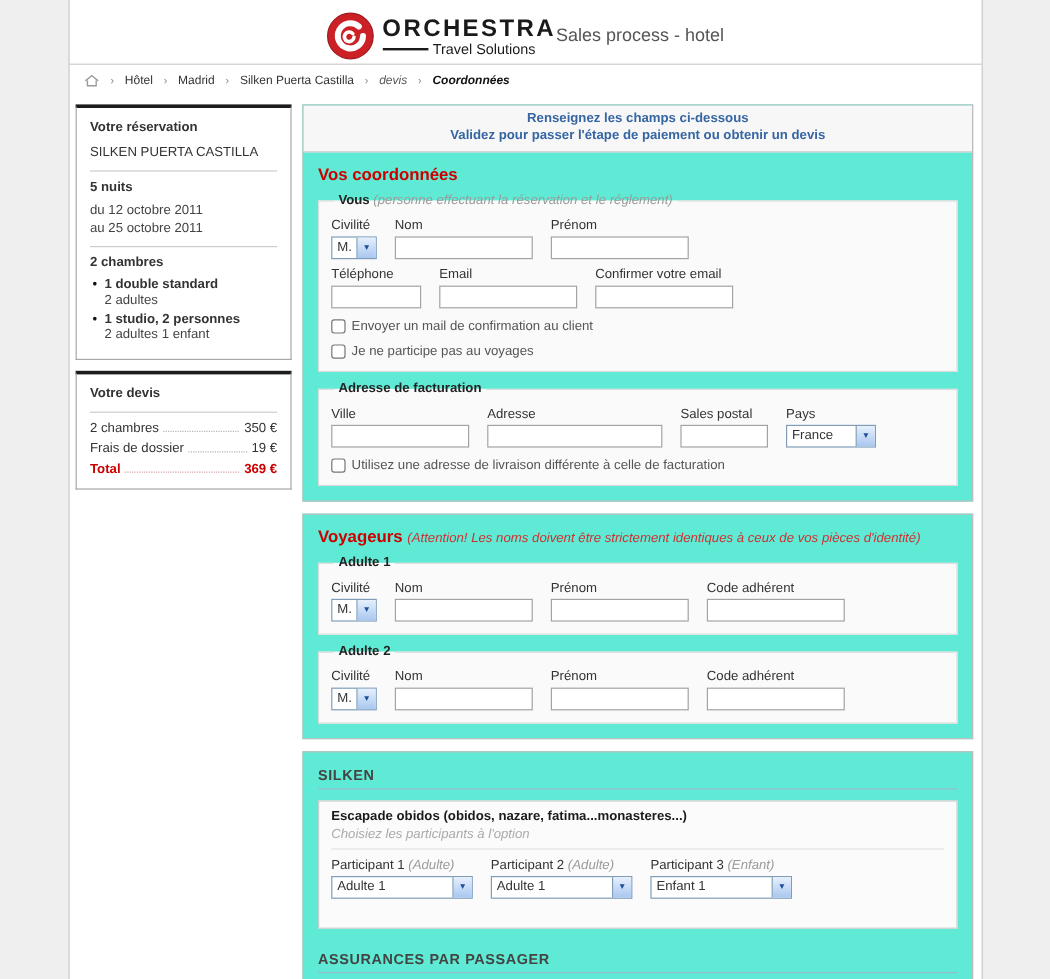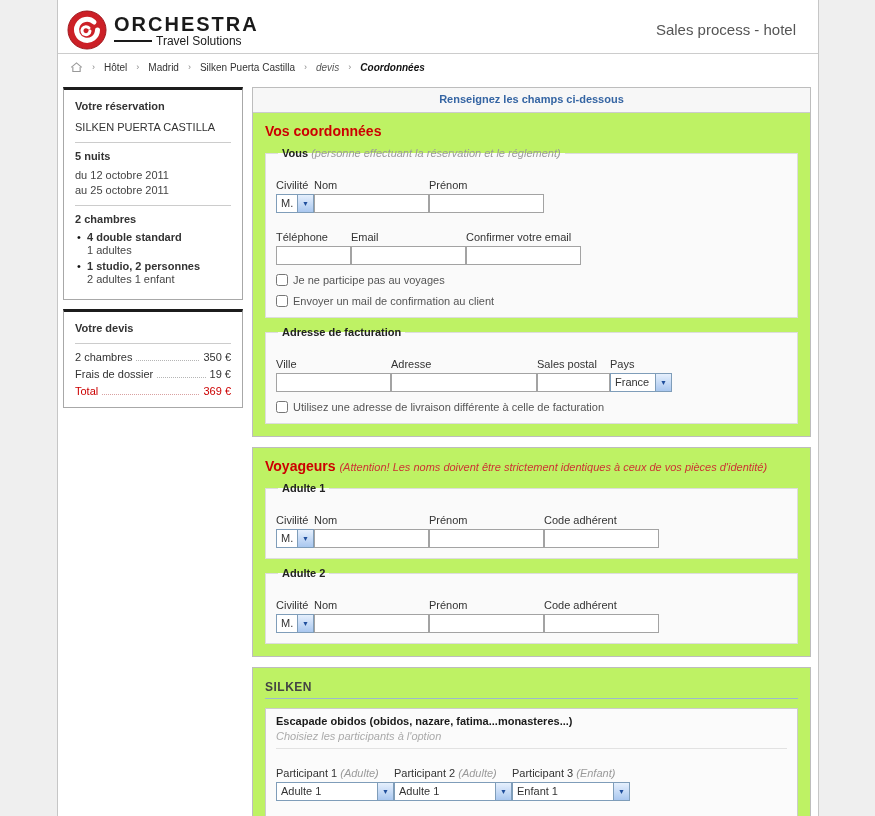--- a/index.html
+++ b/index.html
@@ -2,22 +2,22 @@
 <html><head>
 <meta charset="utf-8">
 <style>
   * { margin:0; padding:0; box-sizing:border-box; }
   html,body { width:875px; height:816px; overflow:hidden; }
   body { background:#efefef; font-family:"Liberation Sans", sans-serif; font-size:11px; color:#333; }
   .page { position:relative; margin-left:57px; width:762px; height:816px; background:#fff;
           border-left:1px solid #c6c6c6; border-right:1px solid #c6c6c6; }
 
   
-  .header { display:flex; justify-content:space-between; align-items:flex-start;
-            padding:9px 22px 4px 8px; border-bottom:1px solid #ccc; height:54px; }
+  .header { display:flex; justify-content:center; align-items:flex-start;
+            padding:9px 10px 4px 8px; border-bottom:1px solid #ccc; height:54px; }
   .logo { display:flex; align-items:center; gap:6px; }
   .logo-text .brand { font-size:20px; font-weight:bold; letter-spacing:2px; color:#1a1a1a; }
   .logo-sub { display:flex; align-items:center; gap:4px; margin-top:-2px; }
   .logo-sub .dash { width:38px; border-top:2px solid #1a1a1a; }
   .logo-sub .sub { font-size:12px; color:#1a1a1a; }
   .hdr-title { margin-top:12px; font-size:15px; color:#555; }
 
   
   .breadcrumb { display:flex; align-items:center; gap:9px; padding:7px 8px 6px 12px; font-size:10px; color:#333; }
   .breadcrumb .sep { color:#888; font-size:9px; }
@@ -36,47 +36,47 @@
   .side-div { border-top:1px solid #ccc; margin:7px 0; }
   .side-strong { font-weight:bold; margin-bottom:6px; }
   .side-dates { color:#444; line-height:15px; }
   .rooms { list-style:none; margin-top:4px; }
   .rooms li { padding-left:12px; position:relative; margin-bottom:4px; }
   .rooms li::before { content:"•"; position:absolute; left:2px; top:0; color:#111; }
   .room-name { font-weight:bold; }
   .room-occ { color:#444; margin-top:1px; }
   .devis-line { display:flex; align-items:baseline; margin-top:5px; }
   .leader { flex:1; border-bottom:1px dotted #b5b5b5; margin:0 4px 2px; }
-  .devis-total { color:#cc0000; font-weight:normal;justify-content:flex-end; }
+  .devis-total { color:#cc0000; font-weight:bold;justify-content:flex-end; }
   .devis-total .leader { border-bottom-color:#d9a0a0; }
 
   
-  .box { border:1px solid #bdbdbd; margin-bottom:10px; background:#bef264; }
+  .box { border:1px solid #bdbdbd; margin-bottom:10px; background:#5eead4; }
   .notice { background:#f7f7f7; border-bottom:1px solid #ccc; text-align:center;
             padding:4px 0 6px; color:#3565a3; font-weight:bold; line-height:14px; }
   .section { padding:8px 12px 12px; }
   .h-red { color:#cc0000; font-size:14px; font-weight:bold; margin:2px 0 4px; }
   .h-note { color:#cc3333; font-size:11px; font-weight:normal; font-style:italic; }
 
   fieldset.f { border:1px solid #ddd; background:#fafafa; margin-top:8px; padding:2px 10px 10px; }
   fieldset.f legend { font-weight:bold; font-size:11px; padding:0 4px; margin-left:2px; color:#222; }
   .hint { color:#9a9a9a; font-style:italic; font-weight:normal; }
-  .row { display:flex; margin-top:18px; align-items:flex-end; }
+  .row { display:flex; gap:15px; margin-top:7px; align-items:flex-end; }
   .fld { display:flex; flex-direction:column; gap:3px; }
   .fld label { font-size:11px; color:#333; white-space:nowrap; }
   input.txt { height:19px; border:1px solid #a3a3a3; background:#fff; padding:0 3px; font-size:11px;
               font-family:"Liberation Sans", sans-serif; }
   .w146{width:146px}.w115{width:115px}.w75{width:75px}.w73{width:73px}
 
   .select { display:inline-flex; align-items:stretch; border:1px solid #7f9db9; background:#fff; height:19px;
             font-size:11px; cursor:default; }
   .select .v { flex:1; padding:2px 4px 0; white-space:nowrap; overflow:hidden; }
   .select .arr { width:16px; flex:none; border-left:1px solid #7f9db9; background:linear-gradient(#e6f0fd,#a9c7ef);
                  color:#1f4e9c; font-size:7px; display:flex; align-items:center; justify-content:center; }
-  .sel36{width:38px}.sel60{width:62px}.sel115{width:118px}
+  .sel36{width:38px}.sel60{width:75px}.sel115{width:118px}
 
   .cbrow { display:flex; align-items:center; gap:5px; margin-top:9px; color:#555; }
   input[type=checkbox] { width:12px; height:12px; margin:0; accent-color:#fff; }
 
   .caps-h { font-weight:bold; font-size:12px; color:#444; letter-spacing:0.5px;
             padding:2px 0 4px; border-bottom:1px solid #9db9ce; margin:2px 0 9px; }
   .opt-box { border:1px solid #ccc; background:#fbfbfb; padding:6px 10px 24px; }
   .opt-name { font-weight:bold; font-size:11px; color:#1a1a1a; }
   .opt-hint { color:#aaa; font-style:italic; margin:3px 0 6px; }
   .opt-sep { border-top:1px solid #e2e2e2; margin-bottom:2px; }
@@ -130,22 +130,22 @@
         <div class="side-title">Votre réservation</div>
         <div class="side-hotel">SILKEN PUERTA CASTILLA</div>
         <div class="side-div"></div>
         <div class="side-strong">5 nuits</div>
         <div class="side-dates">du 12 octobre 2011</div>
         <div class="side-dates">au 25 octobre 2011</div>
         <div class="side-div"></div>
         <div class="side-strong">2 chambres</div>
         <ul class="rooms">
           <li>
-            <div class="room-name">4 double standard</div>
-            <div class="room-occ">1 adultes</div>
+            <div class="room-name">1 double standard</div>
+            <div class="room-occ">2 adultes</div>
           </li>
           <li>
             <div class="room-name">1 studio, 2 personnes</div>
             <div class="room-occ">2 adultes 1 enfant</div>
           </li>
         </ul>
       </div>
 
       <div class="side-box">
         <div class="side-title">Votre devis</div>
@@ -166,20 +166,21 @@
           <span>369 €</span>
         </div>
       </div>
     </aside>
 
     <main class="main">
 
       <div class="box">
         <div class="notice">
           <div>Renseignez les champs ci-dessous</div>
+          <div>Validez pour passer l'étape de paiement ou obtenir un devis</div>
         </div>
         <div class="section">
           <div class="h-red">Vos coordonnées</div>
 
           <fieldset class="f">
             <legend><span>Vous</span>
               <span class="hint">(personne effectuant la réservation et le réglement)</span></legend>
             <div class="row">
               <div class="fld">
                 <label>Civilité</label>
@@ -206,25 +207,25 @@
                 <label>Email</label>
                 <input class="txt w115" style="">
               </div>
               <div class="fld">
                 <label>Confirmer votre email</label>
                 <input class="txt w115" style="">
               </div>
             </div>
             <div class="cbrow">
               <input type="checkbox" style="">
-              <span>Je ne participe pas au voyages</span>
+              <span>Envoyer un mail de confirmation au client</span>
             </div>
             <div class="cbrow">
               <input type="checkbox" style="">
-              <span>Envoyer un mail de confirmation au client</span>
+              <span>Je ne participe pas au voyages</span>
             </div>
           </fieldset>
 
           <fieldset class="f">
             <legend><span>Adresse de facturation</span></legend>
             <div class="row">
               <div class="fld">
                 <label>Ville</label>
                 <input class="txt w115" style="">
               </div>

